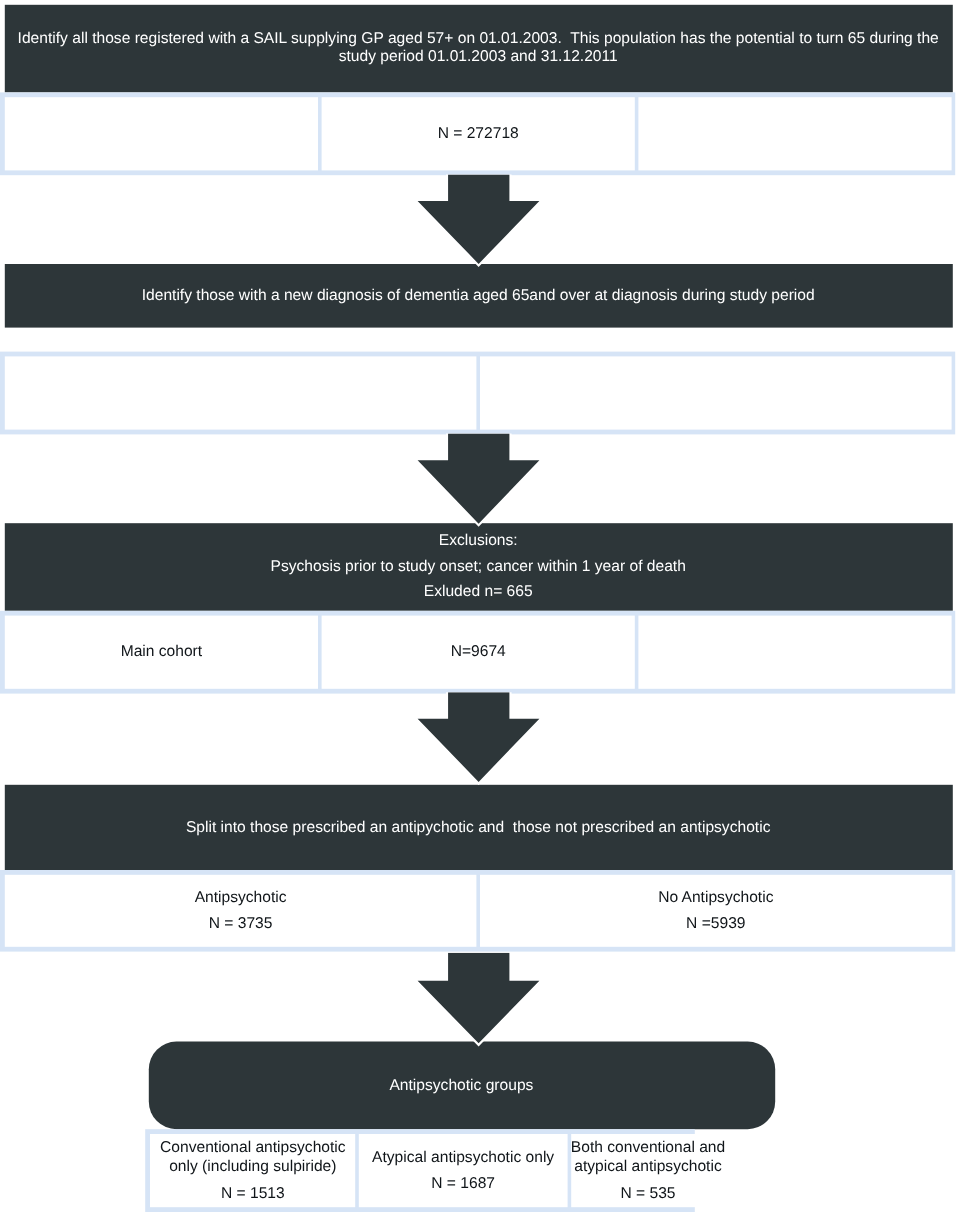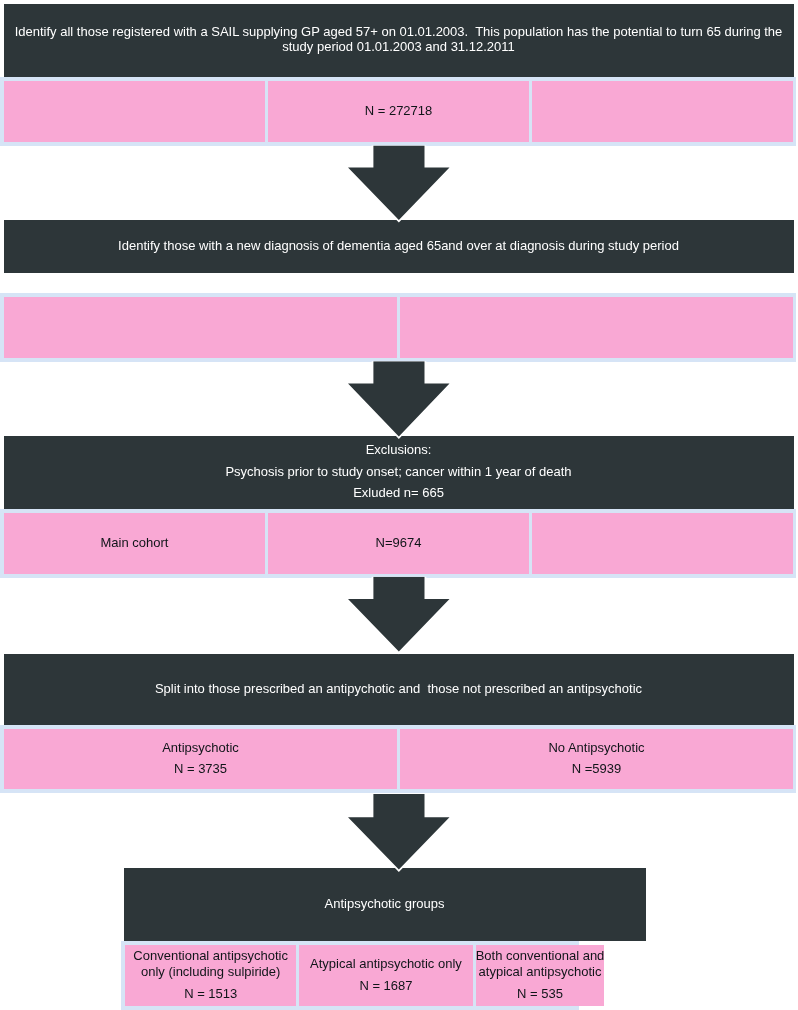--- a/index.html
+++ b/index.html
@@ -9,21 +9,21 @@
        -webkit-font-smoothing:antialiased;}
   .stage{position:relative;width:798px;height:1010px;background:#fff;}
 
   .hdr{position:absolute;background:#2d3639;color:#ffffff;
        display:flex;flex-direction:column;align-items:center;justify-content:center;
        text-align:center;font-size:13px;line-height:15.7px;
        box-sizing:border-box;padding-bottom:2px;}
 
   .row{position:absolute;background:#d6e4f6;display:flex;
        box-sizing:border-box;padding:4px 3px 4px 4px;}
-  .cell{background:#f9a8d4;display:flex;flex-direction:column;
+  .cell{background:#ffffff;display:flex;flex-direction:column;
         align-items:center;justify-content:center;text-align:center;
         color:#101519;font-size:13px;line-height:15.7px;flex:1 1 0;
         box-sizing:border-box;padding-bottom:1.4px;}
   .cell + .cell{margin-left:3px;}
   .cell.b{font-weight:normal;}
 
   .para{display:block;margin:0;}
   .para + .para{margin-top:5.8px;}
   .ln{display:block;white-space:pre;}
 
@@ -158,21 +158,21 @@
 
   <svg class="arrow" style="left:345px;top:790px;width:107px;height:88px;" viewBox="0 0 107 88">
     <defs>
         <clipPath id="clip-a4">
           <rect x="-10" y="3.9" width="130" height="94.1"></rect>
         </clipPath>
       </defs>
     <path d="M28.4 3.9 L79.5 3.9 L79.5 27.3 L104.5 27.3 L53.85 79.4 L3.0 27.3 L28.4 27.3 Z" fill="#2d3639" stroke="#ffffff" stroke-width="3.6" stroke-linejoin="miter" clip-path="url(#clip-a4)" style="paint-order:stroke fill;"></path>
   </svg>
 
-  <div class="hdr" style="left:123.5px;top:868px;width:522px;height:73px;">
+  <div class="hdr" style="left:123.5px;top:868px;width:522px;height:73px;border-radius:23px;">
     <div class="para">
       <span class="ln">Antipsychotic groups</span>
     </div>
   </div>
   <div class="row" style="left:121.2px;top:941px;width:458px;height:69px;">
     <div class="cell" style="flex:0 0 171px;">
       <div class="para">
         <span class="ln">Conventional antipsychotic</span>
         <span class="ln">only (including sulpiride)</span>
       </div>

